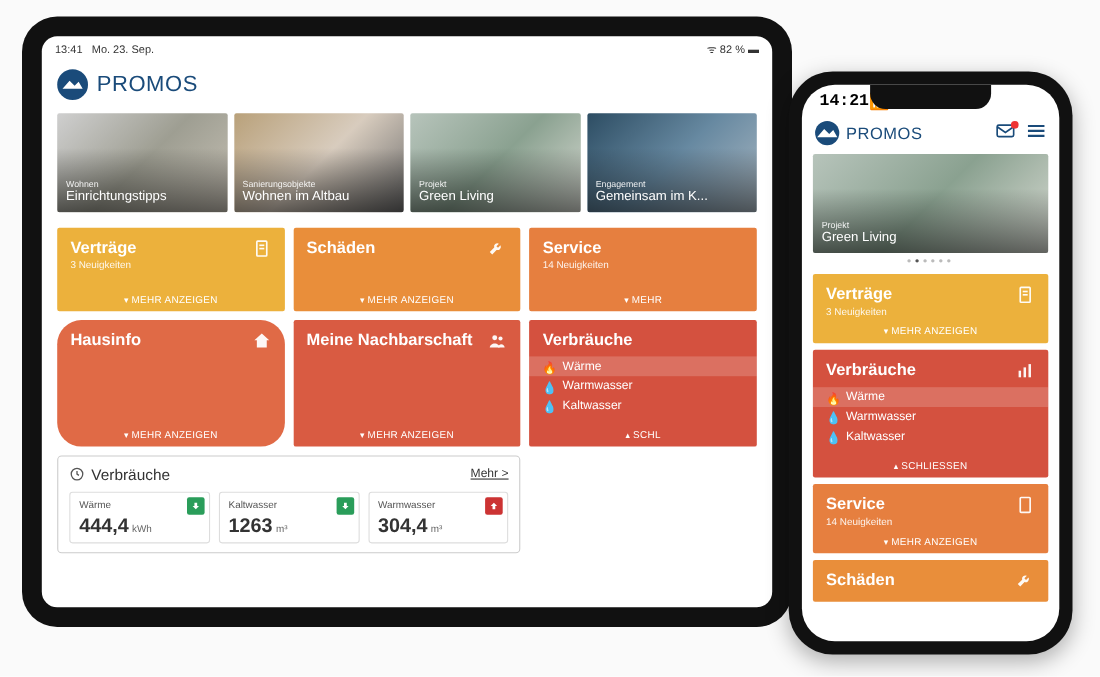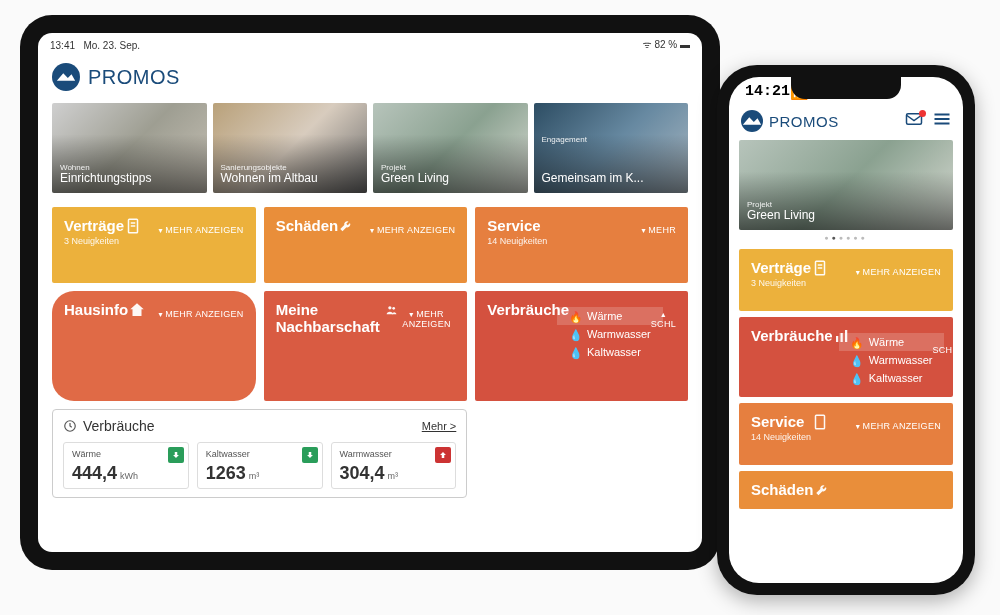--- a/index.html
+++ b/index.html
@@ -56,34 +56,34 @@
     background: #888;
     overflow: hidden;
   }
   .carousel-card::before {
     content:""; position:absolute; inset:0;
     background: linear-gradient(180deg, rgba(0,0,0,0) 35%, rgba(0,0,0,0.55) 100%);
   }
   .carousel-bg1 { background: linear-gradient(135deg,#cfcfcf,#9e9e92,#c7c1b5); }
   .carousel-bg2 { background: linear-gradient(135deg,#b9a17a,#d8ccbe,#6b6b6b); }
   .carousel-bg3 { background: linear-gradient(135deg,#b7c4bb,#8aa190,#d8dbd3); }
-  .carousel-bg4 { background: linear-gradient(135deg,#2d4d63,#6789a1,#aab8c2); gap: 28px; }
+  .carousel-bg4 { background: linear-gradient(135deg,#2d4d63,#6789a1,#aab8c2); }
   .carousel-cat { position:relative; font-size: 8px; opacity: .9; }
   .carousel-title { position:relative; font-size: 12px; font-weight: 500; line-height: 1.1; }
 
   .tiles {
     display: grid;
     grid-template-columns: 1fr 1fr 1fr;
     gap: 8px;
     padding: 14px;
   }
   .tile {
     color: #fff; border-radius: 2px;
     padding: 10px 12px 6px;
-    display: flex; flex-direction: row; justify-content: space-between;
+    display: flex; flex-direction: column; justify-content: space-between;
     position: relative;
     min-height: 76px;
   }
   .tile-top { display:flex; justify-content: space-between; align-items: flex-start; }
   .tile-title { font-size: 15px; font-weight: 600; }
   .tile-sub { font-size: 9px; opacity: .9; margin-top:2px;}
   .tile-icon { width: 18px; height: 18px; opacity:.95; }
   .tile-more { font-size: 9px; text-align:center; letter-spacing:.3px; margin-top:8px; }
   .tile-more::before { content:"▾ "; font-size:8px;}
   .tile-less::before { content:"▴ "; font-size:8px;}

